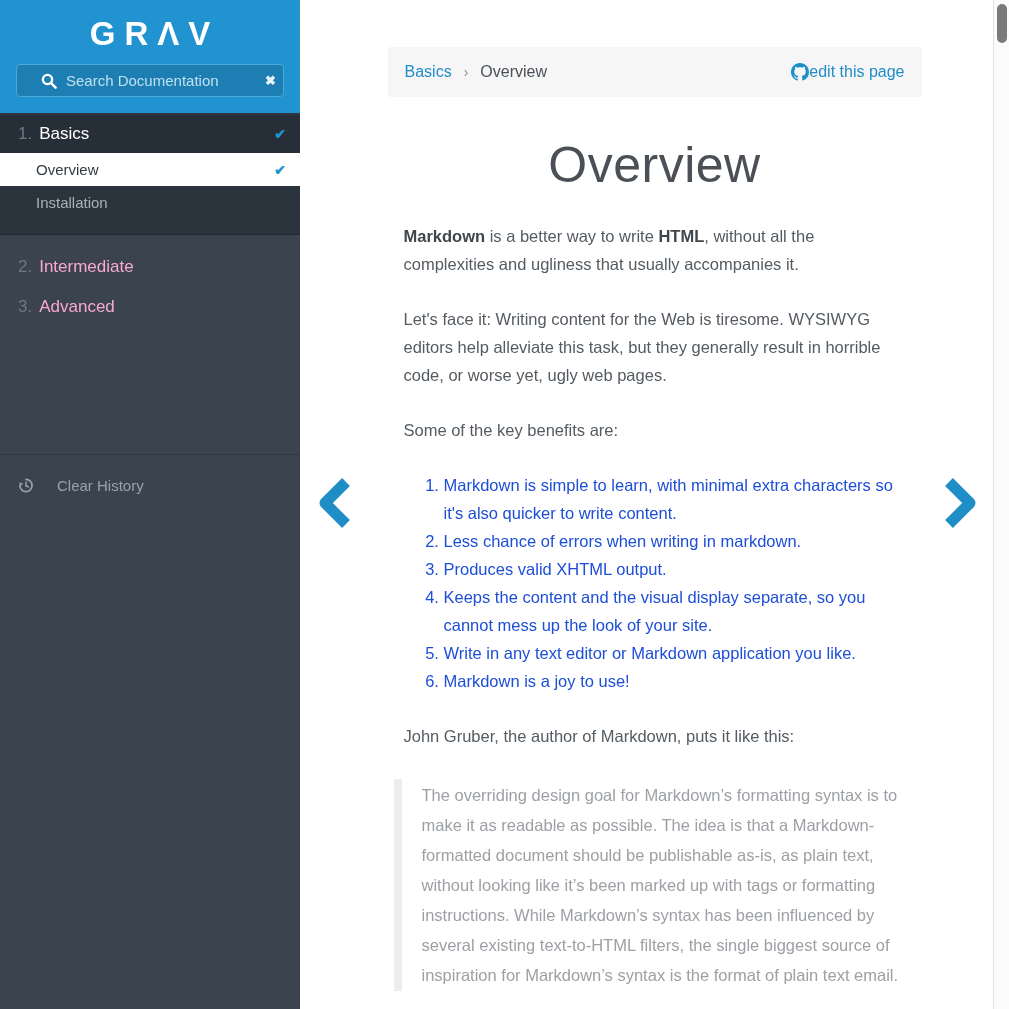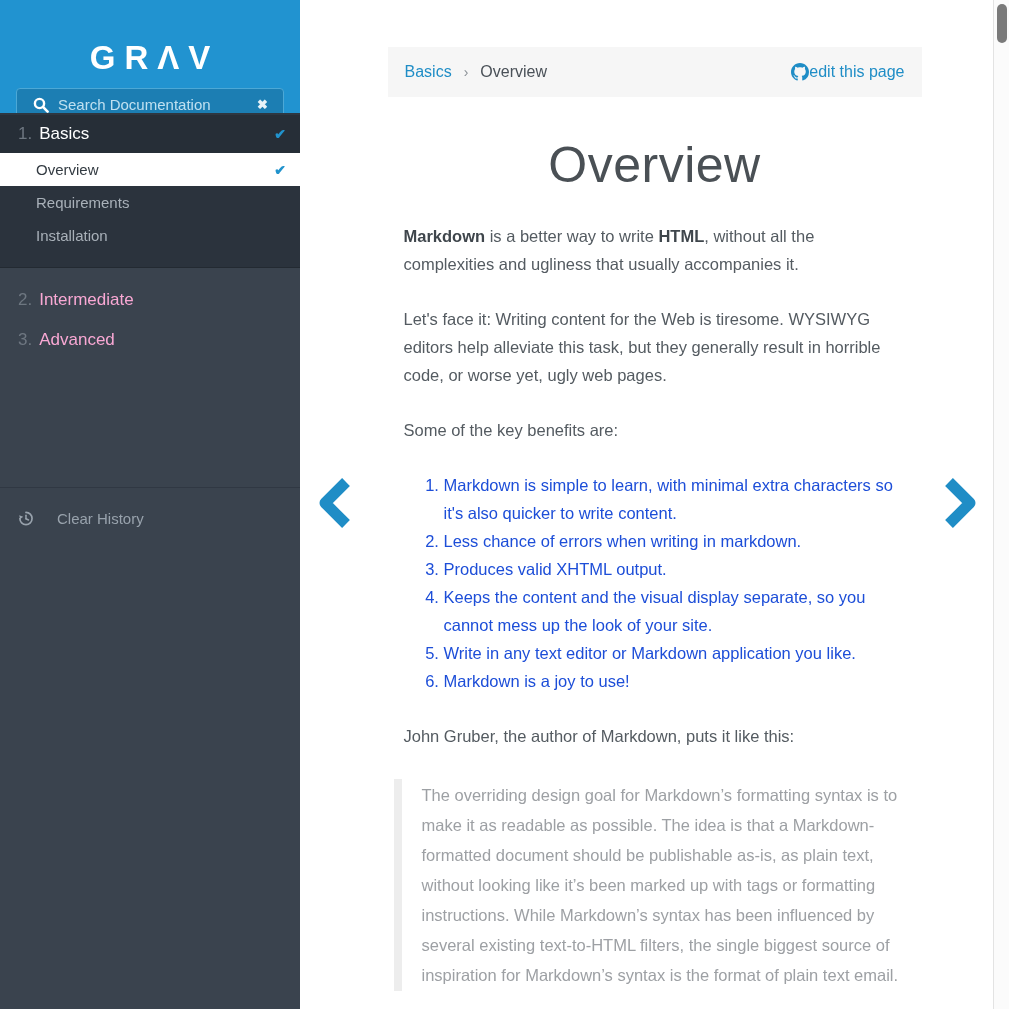--- a/index.html
+++ b/index.html
@@ -11,26 +11,26 @@
   
   .sidebar {
     position: absolute; left: 0; top: 0; width: 300px; height: 1009px;
     background: #3A434E; display: flex; flex-direction: column;
   }
   .sidebar-header {
     background: #2193D0; height: 113px; padding-top: 13px;
   }
   .logo {
     color: #ffffff; text-align: center; font-size: 33px; font-weight: 600;
-    letter-spacing: 9px; padding-left: 9px; line-height: 42px; margin-top: 24px;
+    letter-spacing: 9px; padding-left: 9px; line-height: 42px;
   }
   .searchbox {
     margin: 9px 16px 0 16px; height: 33px;
     background: #1C7EB3; border: 1px solid #4CA8D6; border-radius: 4px;
-    display: flex; align-items: center; padding: 0 16px;
+    display: flex; align-items: center; padding: 0 24px;
   }
   .searchbox .mag { flex: 0 0 auto; width: 16px; height: 16px; margin-right: 9px; }
   .searchbox input {
     flex: 1 1 auto; background: transparent; border: none; outline: none;
     color: #EAF5FB; font-size: 15px; font-family: "Liberation Sans", sans-serif;
   }
   .searchbox input::placeholder { color: #BFE0F0; opacity: 1; }
   .searchbox .clear { flex: 0 0 auto; color: #E8F2F8; font-size: 13px; font-weight: bold; cursor: pointer; }
   .nav { flex: 1 1 auto; border-top: 2px solid #2E3741; }
   .chapter-block {
@@ -132,23 +132,20 @@
         <span class="chapter-label">Basics</span>
         <span class="spacer"></span>
         <span class="check">✔</span>
       </div>
       <div class="nav-item active">
         <span>Overview</span>
         <span class="spacer"></span>
         <span class="check">✔</span>
       </div>
       <div class="nav-item">
-        <span>Requirements</span>
-      </div>
-      <div class="nav-item">
         <span>Installation</span>
       </div>
     </div>
 
     <div class="closed-chapters">
       <div class="chapter-title-row closed">
         <span class="chapter-num">2.</span>
         <span class="chapter-label">Intermediate</span>
       </div>
       <div class="chapter-title-row closed">

